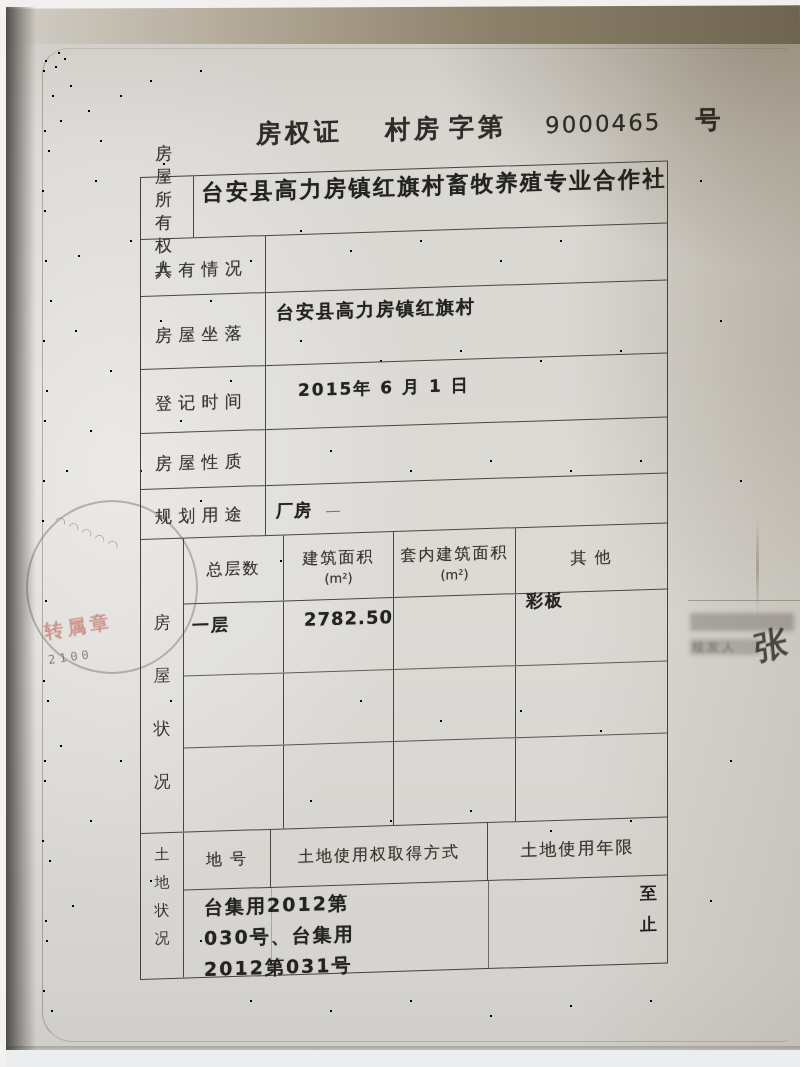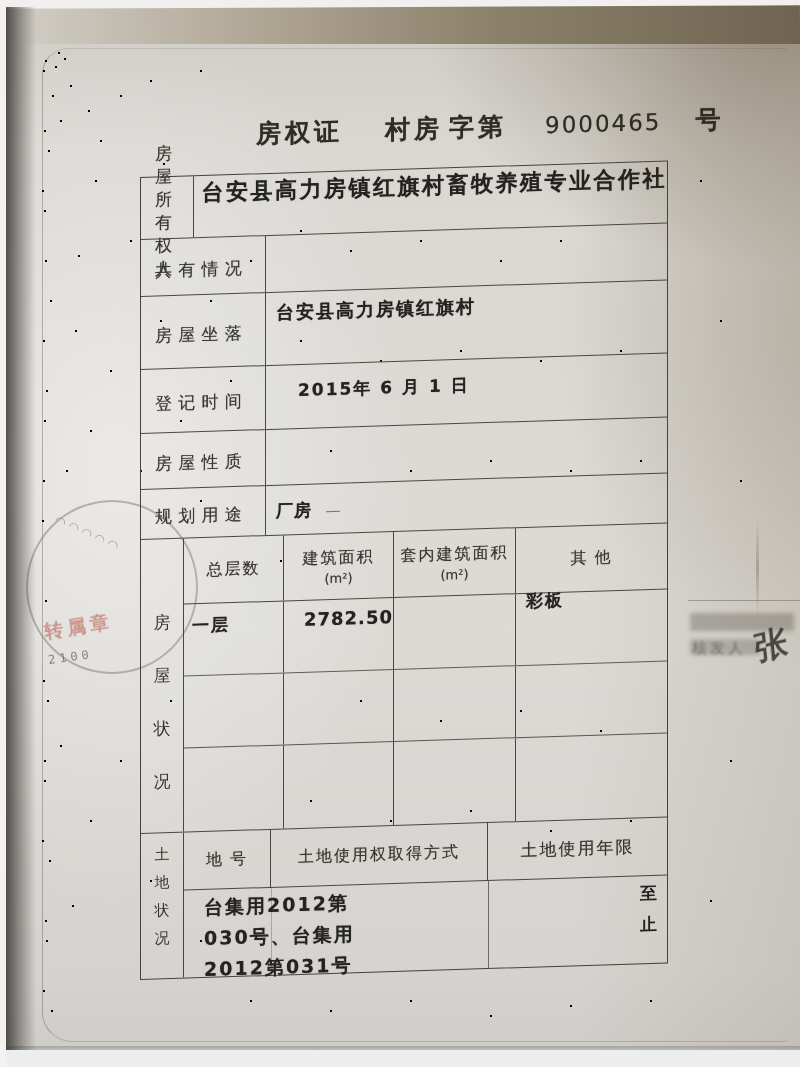--- a/index.html
+++ b/index.html
@@ -146,21 +146,21 @@
   .stamp-serial { position:absolute; left:48px; top:650px; font-size:12px; letter-spacing:4px;
       color:rgba(78,74,66,0.62); transform:rotate(-8deg);
       font-family:"DejaVu Sans Mono",monospace; }
 
   .right-ghost { position:absolute; left:688px; top:600px; width:112px; height:96px;
       border-top:1.2px solid rgba(95,88,76,0.45); overflow:visible; }
   .ghost-smudge1 { position:absolute; left:2px; top:12px; width:104px; height:18px;
       background:rgba(66,60,50,0.30); filter:blur(2.2px); }
   .ghost-smudge2 { position:absolute; left:2px; top:38px; width:70px; height:16px;
       background:rgba(66,60,50,0.26); filter:blur(2.2px); }
-  .ghost-label { position:absolute; left:4px; top:38px; font-size:15px; letter-spacing:3px;
+  .ghost-label { position:absolute; left:4px; top:38px; font-size:12px; letter-spacing:3px;
       color:rgba(62,57,48,0.5); filter:blur(0.8px); }
   .signature { position:absolute; left:66px; top:22px; font-size:34px; font-weight:700;
       color:rgba(44,40,34,0.82); transform:rotate(-14deg) skewX(-8deg);
       font-family:"DejaVu Serif",serif; filter:blur(0.3px); }
   .streak { position:absolute; left:756px; top:520px; width:3px; height:96px;
       background:linear-gradient(180deg, rgba(100,92,78,0), rgba(100,92,78,0.35), rgba(100,92,78,0)); }
 </style>
 </head>
 <body>
 

